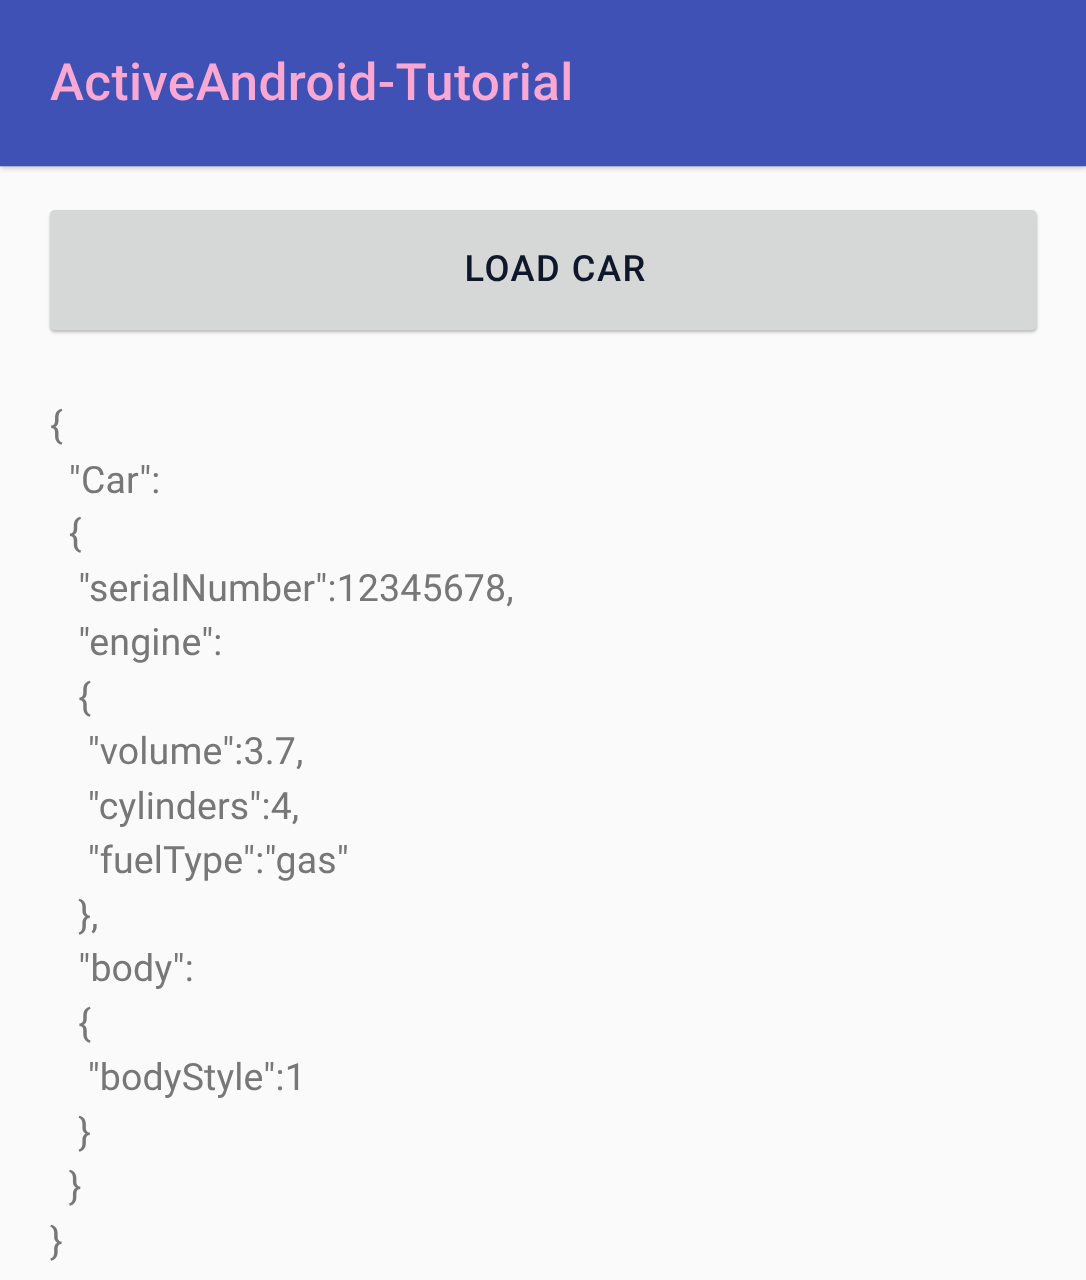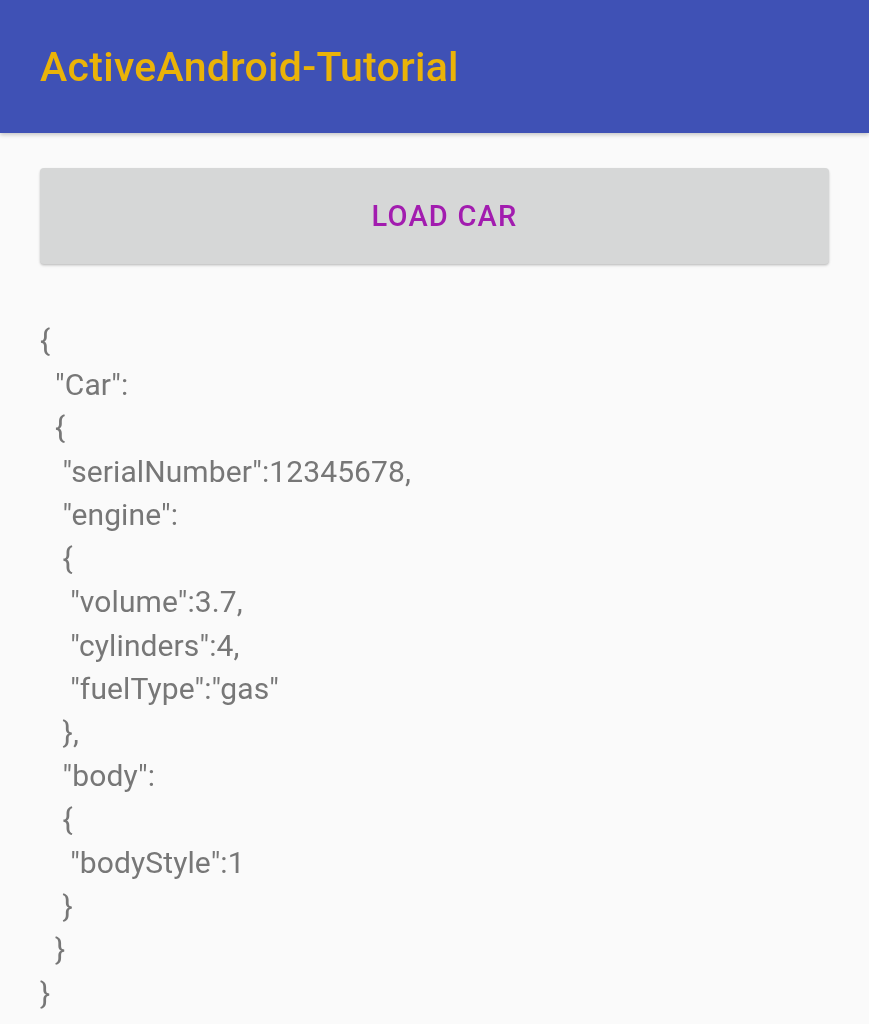--- a/index.html
+++ b/index.html
@@ -18,34 +18,34 @@
       background: #3f51b5;
       height: 133px;
       display: flex;
       align-items: center;
       padding: 0 40px;
       box-shadow: 0 2px 4px rgba(0,0,0,0.2);
       position: relative;
       z-index: 2;
     }
     .toolbar-title {
-      color: #eab308;
+      color: #f9a8d4;
       font-size: 41px;
       font-weight: 500;
       letter-spacing: 0.3px;
     }
     .content {
       padding: 35px 40px;
     }
     .load-button {
       width: 100%;
       height: 96px;
       background: #d6d7d7;
       border: none;
-      color: #a21caf;
+      color: #0f172a;
       font-size: 29px;
       font-weight: 500;
       letter-spacing: 1.2px;
       cursor: pointer;
       font-family: inherit;
       box-shadow: 0 1px 2px rgba(0,0,0,0.15), 0 2px 3px rgba(0,0,0,0.1);
       border-radius: 4px;
       padding-left: 20px;
     }
     .json-output {

